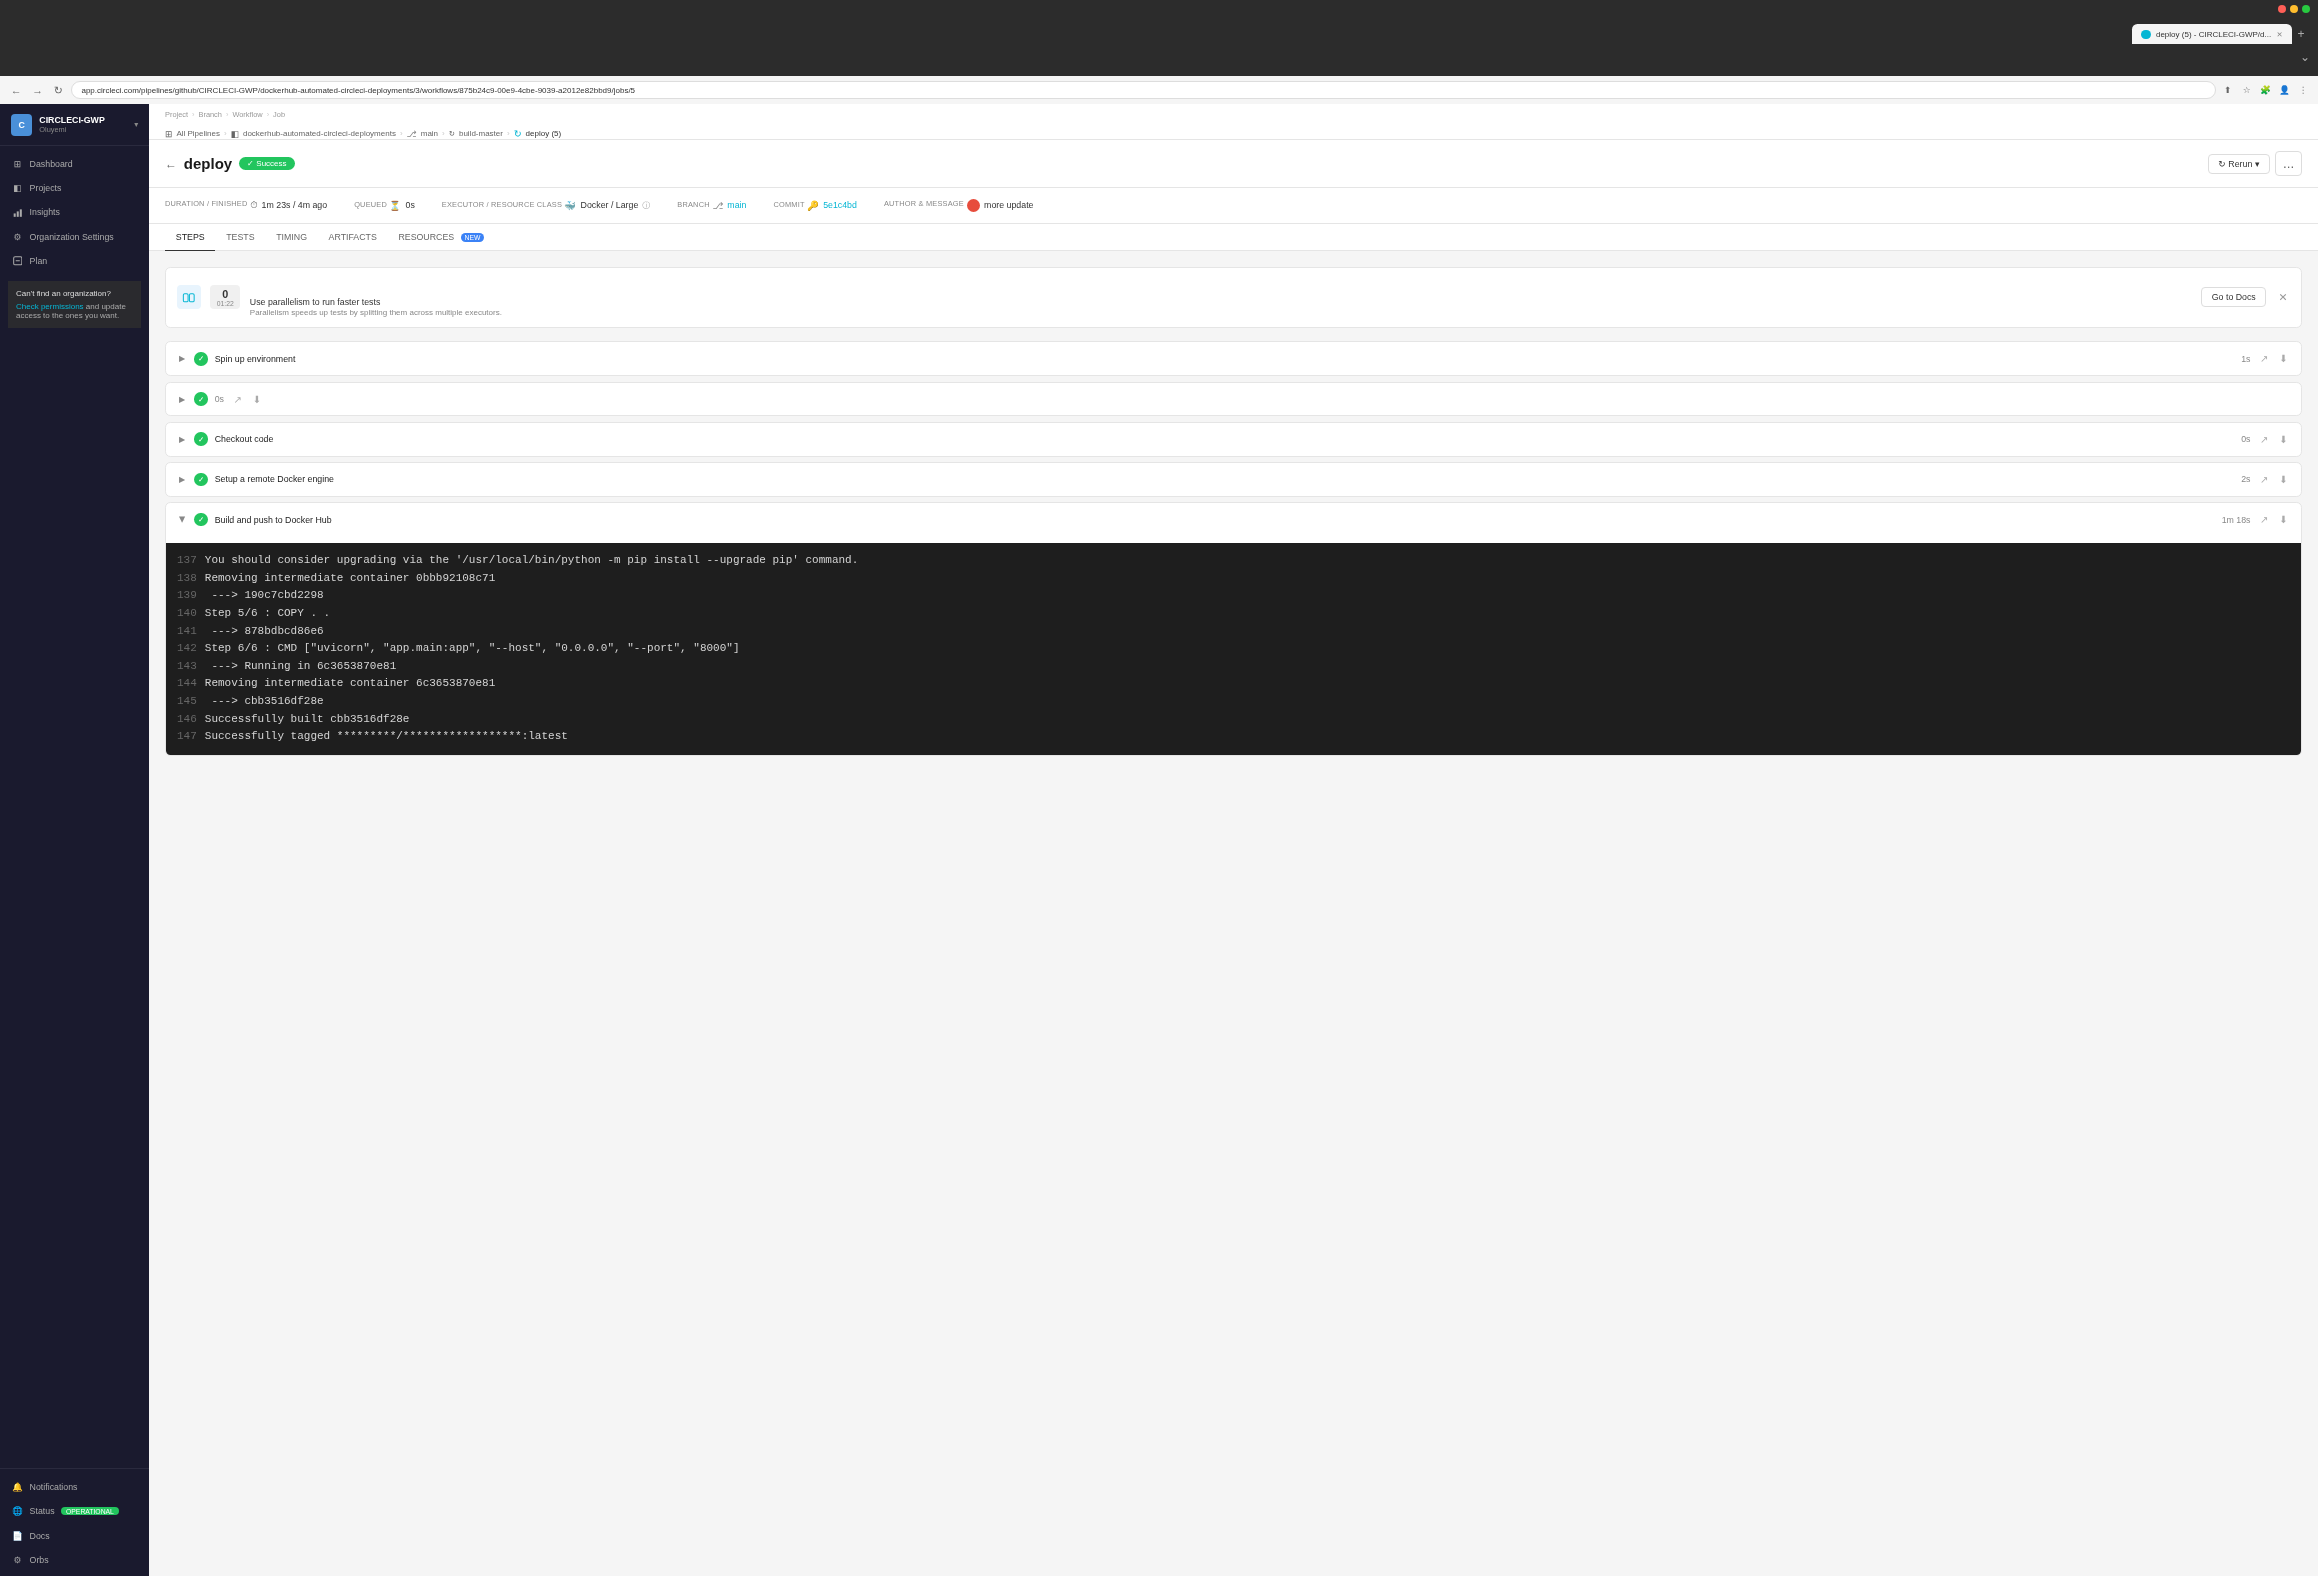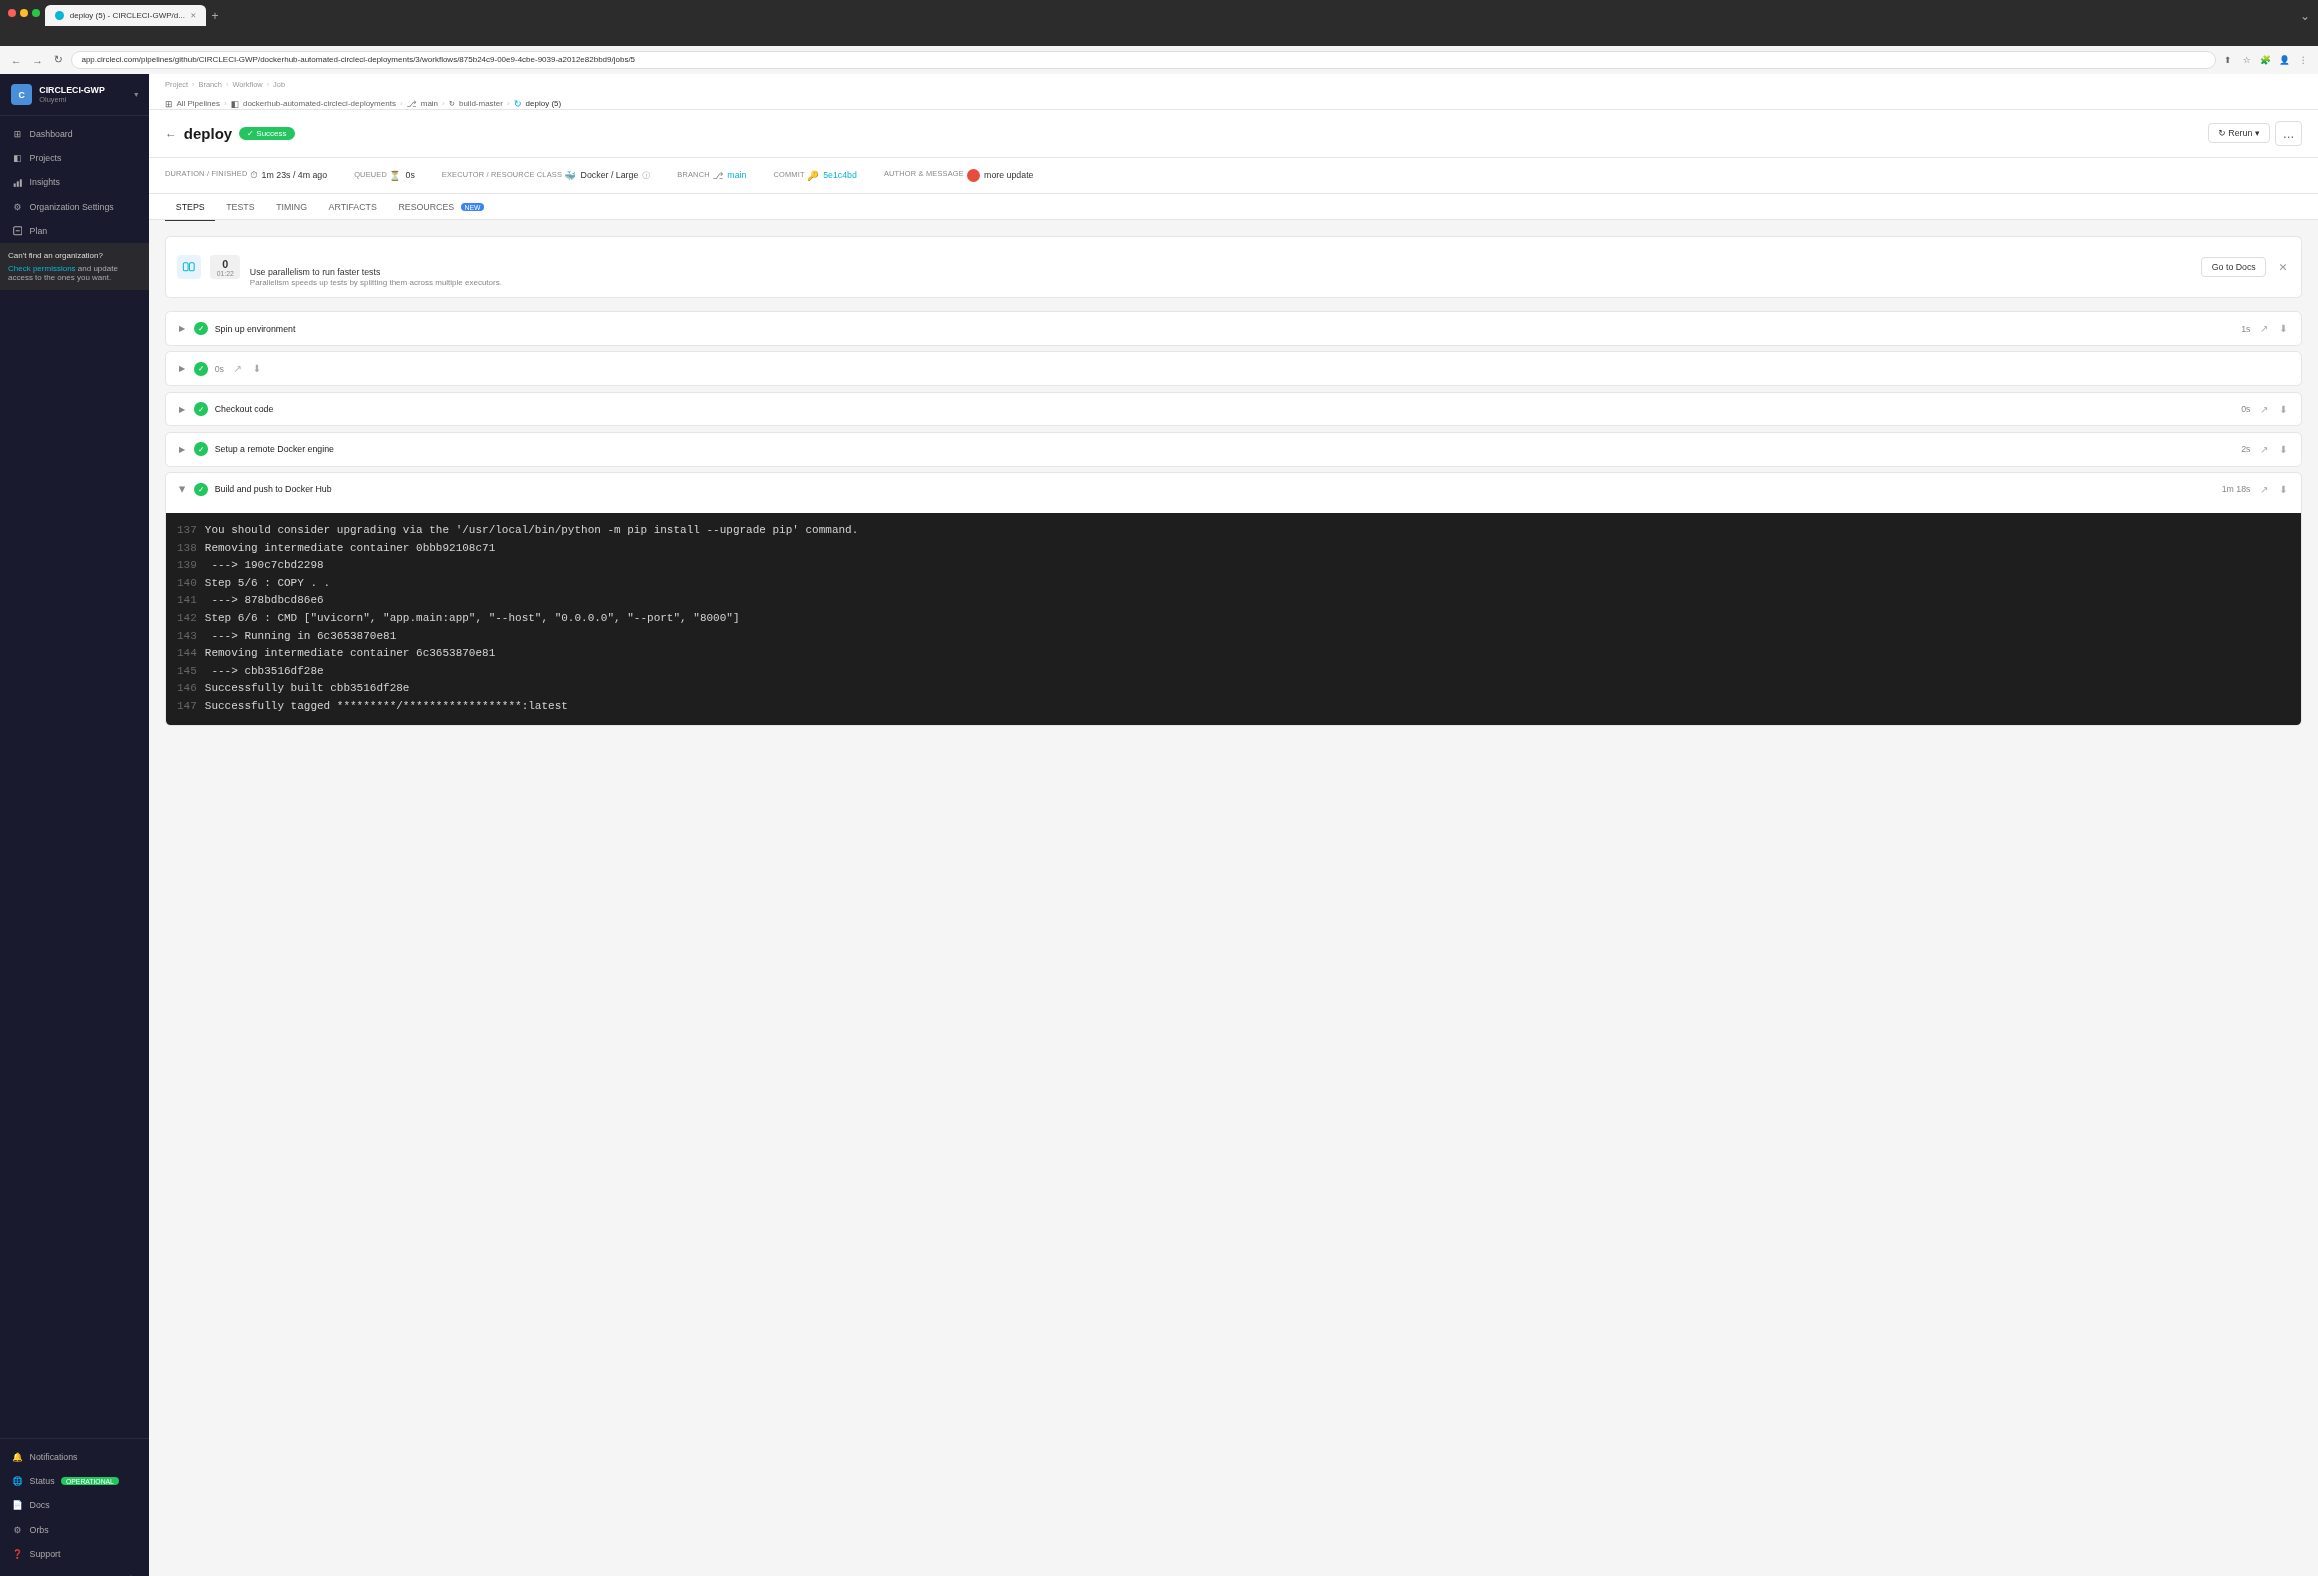--- a/index.html
+++ b/index.html
@@ -35,21 +35,21 @@
     .org-avatar { width: 21.7px; height: 21.7px; background: #4a90d9; border-radius: 4px; display: flex; align-items: center; justify-content: center; color: white; font-weight: bold; font-size: 8.8px; }
     .org-info { display: flex; flex-direction: column; }
     .org-name { color: white; font-weight: 600; font-size: 8.8px; }
     .org-user { color: #888; font-size: 7.4px; }
     .chevron { color: #888; font-size: 8px; }
 
     .sidebar-nav { flex: 1; padding: 5.4px 0; }
     .nav-item { display: flex; align-items: center; gap: 6.8px; padding: 6.8px 12px; color: #aaa; cursor: pointer; font-size: 8.8px; }
     .nav-icon { width: 10.8px; height: 10.8px; display: flex; align-items: center; justify-content: center; flex-shrink: 0; }
 
-    .warning-box { margin: 0; background: #2a2a2e; border-radius: 0; padding: 8px; font-size: 8px; color: #aaa; }
+    .warning-box { margin: 8px; background: #2a2a2e; border-radius: 0; padding: 8px; font-size: 8px; color: #aaa; }
     .warning-box .title { color: #ddd; font-weight: 500; margin-bottom: 4px; }
     .warning-link { color: #06b6d4; cursor: pointer; text-decoration: none; }
 
     .sidebar-bottom { padding: 5.4px 0; border-top: 0.7px solid #2a2a3e; }
     .sidebar-bottom .nav-item { font-size: 8.8px; }
     .status-badge { background: #22c55e; color: white; font-size: 6.8px; padding: 0.7px 4.7px; border-radius: 6.8px; font-weight: 500; }
     .collapse-btn { padding: 6.8px 12px; color: #666; cursor: pointer; display: flex; align-items: center; justify-content: flex-end; }
 
     
     .main-content { flex: 1; background: #f5f5f5; overflow-y: auto; }
@@ -119,21 +119,21 @@
     .step-expand.open { transform: rotate(90deg); display: inline-block; }
     .terminal { background: #1e1e1e; color: #d4d4d4; font-family: 'Menlo', 'Monaco', 'Courier New', monospace; font-size: 11px; padding: 9.5px 10.8px; line-height: 1.6; overflow-x: auto; }
     .terminal .line { display: flex; gap: 8px; }
     .terminal .ln { color: #666; min-width: 20px; text-align: right; user-select: none; }
     .terminal .code { color: #d4d4d4; white-space: pre; }
   </style>
 </head>
 <body>
 
 <div class="browser-chrome">
-  <div style="display:flex; align-items:center; gap:5.4px; padding-bottom:20px;">
+  <div style="display:flex; align-items:flex-end; gap:5.4px; padding-bottom:12px;flex-direction:column;">
     <div class="window-controls">
       <div class="wc red"></div>
       <div class="wc yellow"></div>
       <div class="wc green"></div>
     </div>
     <div class="browser-tabs" style="flex:1;">
       <div class="browser-tab active">
         <div class="tab-favicon"></div>
         <span>deploy (5) - CIRCLECI-GWP/d...</span>
         <span class="tab-close">✕</span>

